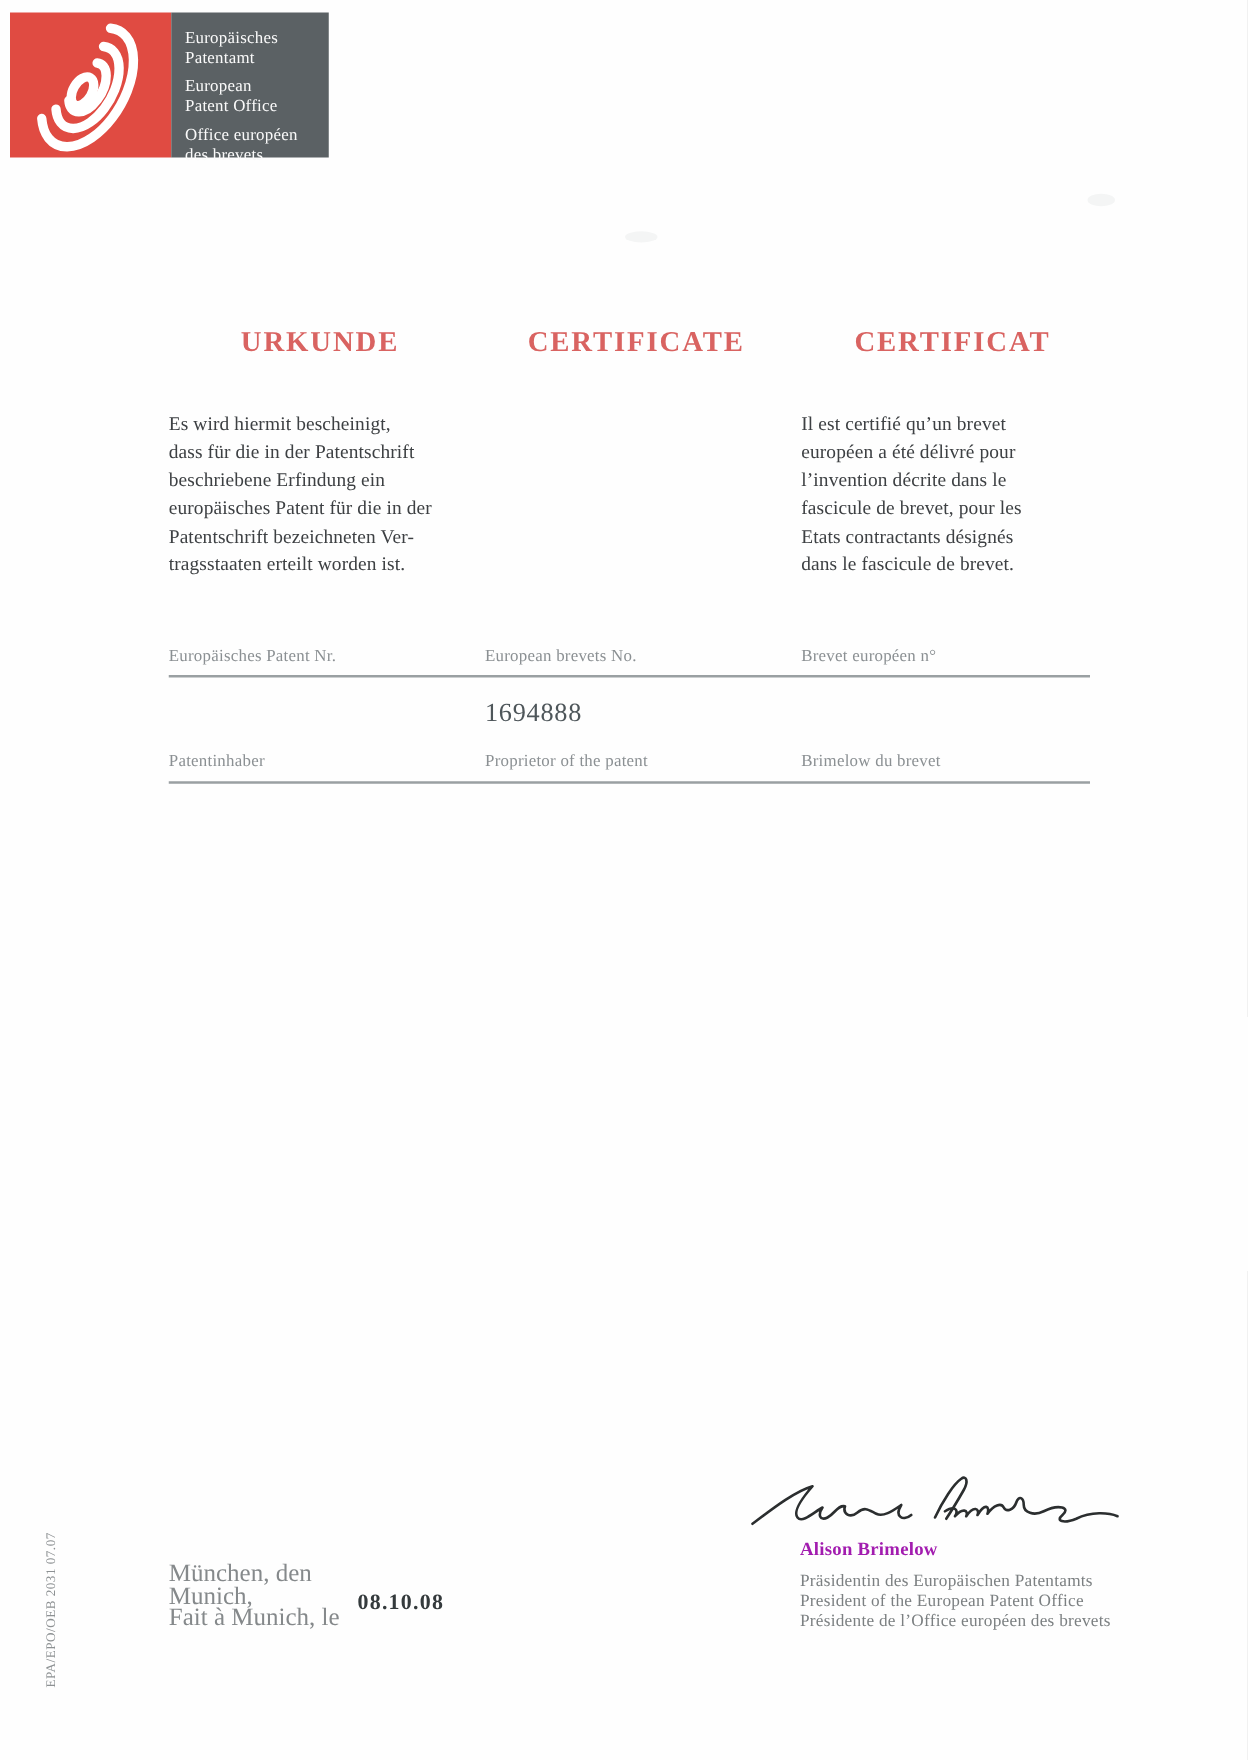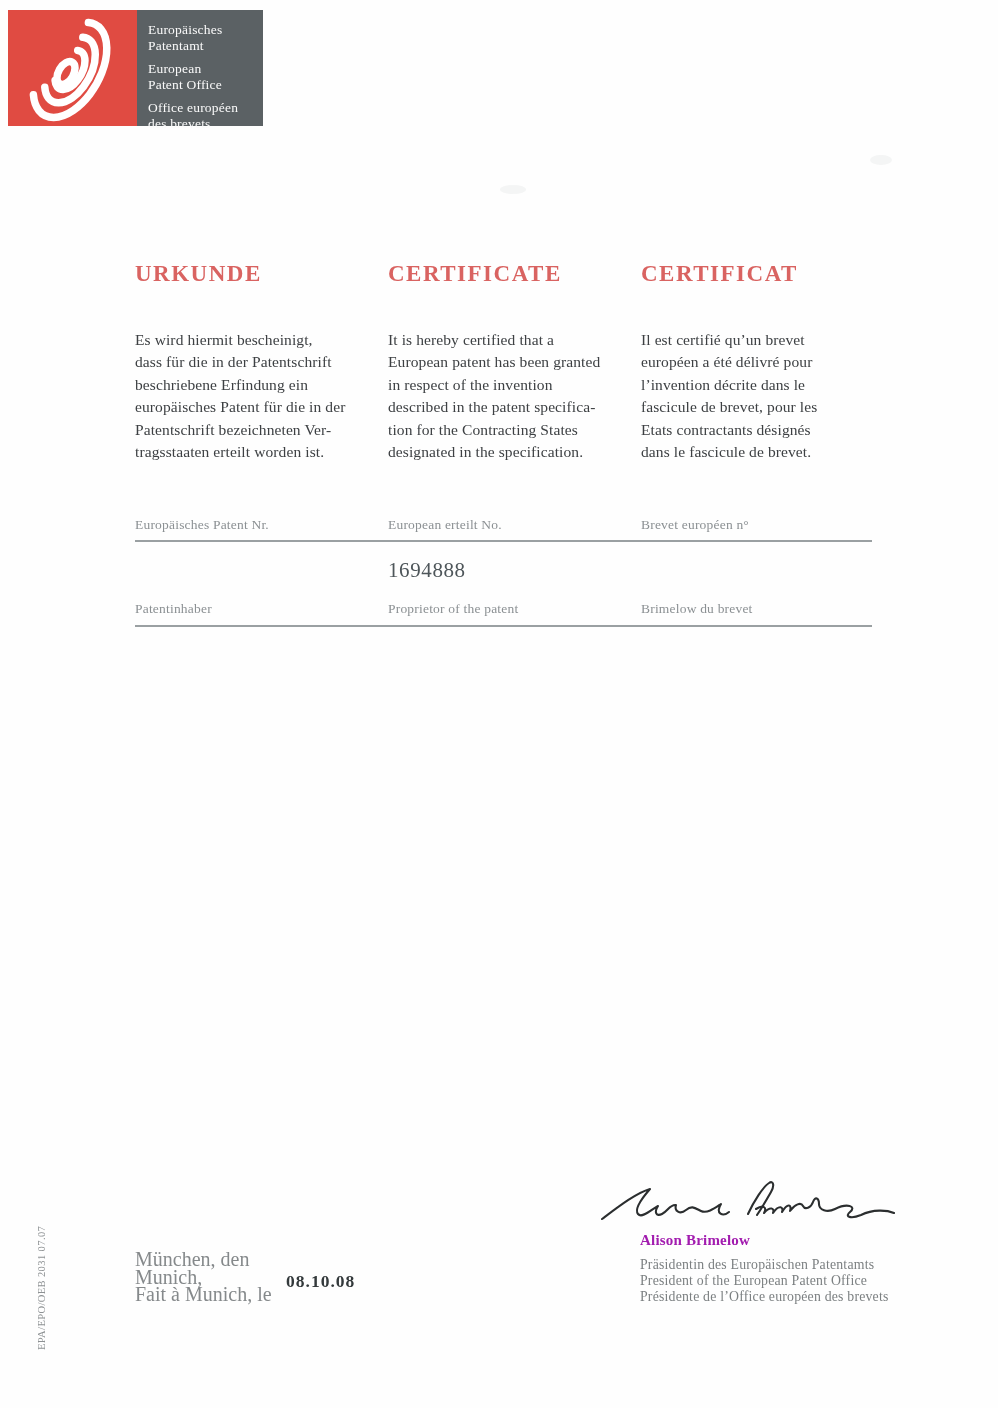--- a/index.html
+++ b/index.html
@@ -34,20 +34,21 @@
   
   .colpos1 { left:135px; } .colpos2 { left:388px; } .colpos3 { left:641px; }
   .abs { position:absolute; }
   .col { width:242px; }
 
   .cert-header {
     top:261px;
     color:#d96361;
     font-size:23px; font-weight:bold;
     letter-spacing:1.5px;
+    text-align:center;
   }
   .cert-body {
     top:329px;
     color:#3d4043;
     font-size:15.5px; line-height:22.4px;
     letter-spacing:0.1px;
   }
   .field-label {
     color:#8b9093;
     font-size:13.5px;
@@ -139,35 +140,29 @@
   <div class="abs col colpos1 cert-header">URKUNDE</div>
   <div class="abs col colpos2 cert-header">CERTIFICATE</div>
   <div class="abs col colpos3 cert-header">CERTIFICAT</div>
 
   <div class="abs col colpos1 cert-body pre">Es wird hiermit bescheinigt,
 dass für die in der Patentschrift
 beschriebene Erfindung ein
 europäisches Patent für die in der
 Patentschrift bezeichneten Ver-
 tragsstaaten erteilt worden ist.</div>
-  <div class="abs col colpos2 cert-body pre">It is hereby certified that a
-European patent has been granted
-in respect of the invention
-described in the patent specifica-
-tion for the Contracting States
-designated in the specification.</div>
   <div class="abs col colpos3 cert-body pre">Il est certifié qu’un brevet
 européen a été délivré pour
 l’invention décrite dans le
 fascicule de brevet, pour les
 Etats contractants désignés
 dans le fascicule de brevet.</div>
 
   <div class="abs col colpos1 labels-row1 field-label">Europäisches Patent Nr.</div>
-  <div class="abs col colpos2 labels-row1 field-label">European erteilt No.</div>
+  <div class="abs col colpos2 labels-row1 field-label">European brevets No.</div>
   <div class="abs col colpos3 labels-row1 field-label">Brevet européen n°</div>
   <div class="abs rule rule1"></div>
 
   <div class="abs patent-number">1694888</div>
 
   <div class="abs col colpos1 labels-row2 field-label">Patentinhaber</div>
   <div class="abs col colpos2 labels-row2 field-label">Proprietor of the patent</div>
   <div class="abs col colpos3 labels-row2 field-label">Brimelow du brevet</div>
   <div class="abs rule rule2"></div>
 

